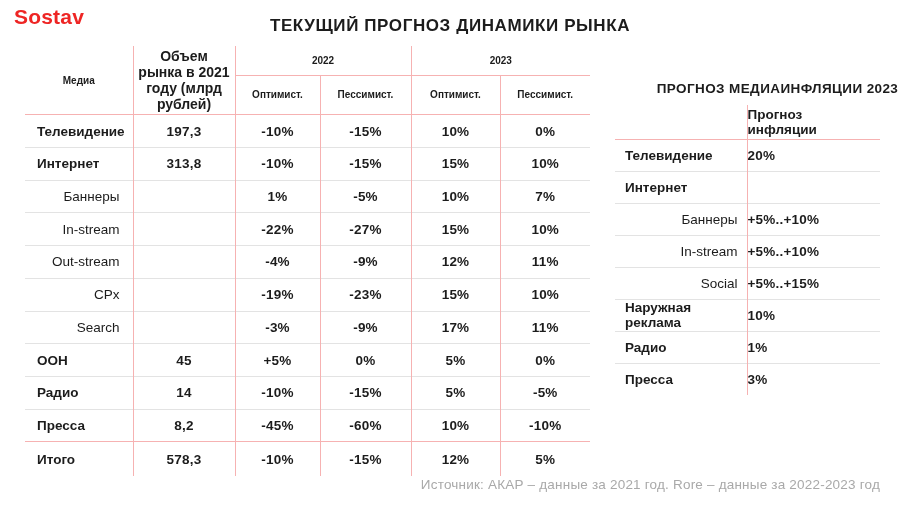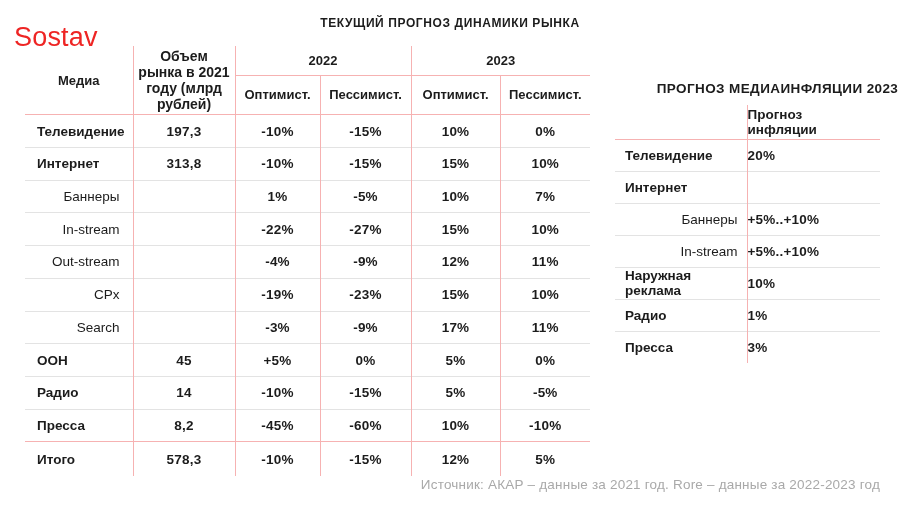--- a/index.html
+++ b/index.html
@@ -8,28 +8,28 @@
     --ink:#1c1c1c;
     --red:#ee2524;
     --muted:#a9a9a9;
   }
   *{box-sizing:border-box;}
   html,body{margin:0;padding:0;background:#ffffff;}
   .canvas{
     position:relative;width:900px;height:506px;background:#ffffff;overflow:hidden;
     font-family:"Liberation Sans","DejaVu Sans",sans-serif;color:var(--ink);
   }
-  .logo{position:absolute;left:14px;top:22px;font-size:27px;font-weight:400;color:var(--red);letter-spacing:0.2px;}
-  .main-title{position:absolute;left:0;right:0;top:16px;text-align:center;font-size:12px;font-weight:700;letter-spacing:0.6px;}
+  .logo{position:absolute;left:14px;top:5px;font-size:21px;font-weight:700;color:var(--red);letter-spacing:0.2px;}
+  .main-title{position:absolute;left:0;right:0;top:16px;text-align:center;font-size:17px;font-weight:700;letter-spacing:0.6px;}
 
   
   table{border-collapse:collapse;table-layout:fixed;}
   .main-table{position:absolute;left:25px;top:46px;width:565px;}
   .main-table th,.main-table td{padding:0;}
-  .main-table thead th{font-size:13px;font-weight:700;border-bottom:1px solid var(--pink);vertical-align:middle;text-align:center;}
+  .main-table thead th{font-size:10px;font-weight:700;border-bottom:1px solid var(--pink);vertical-align:middle;text-align:center;}
   .main-table .h1 th{height:27px;}
   .main-table .h2 th{height:37px;}
   .main-table .th-volume{font-size:14px;line-height:1.15;padding:2px 4px;}
   .vline{border-right:1px solid var(--pink);}
   .main-table tbody td{height:32.7px;border-top:1px solid var(--gray);font-size:13.5px;vertical-align:middle;}
   .main-table tbody tr:first-child td{border-top:none;}
   .main-table tbody tr.row-total td{border-top:1px solid var(--pink);height:34px;}
   .main-table td.media{padding-left:12px;font-weight:700;text-align:left;}
   .main-table tr.row-sub td.media{font-weight:400;text-align:right;padding-right:13px;padding-left:0;}
   .main-table td.num{text-align:center;font-weight:700;font-size:13.5px;letter-spacing:0.2px;}
@@ -195,20 +195,24 @@
           <td class="rt-value"></td>
         </tr>
         <tr class="row-sub">
           <td class="rt-media vline-r">Баннеры</td>
           <td class="rt-value">+5%..+10%</td>
         </tr>
         <tr class="row-sub">
           <td class="rt-media vline-r">In-stream</td>
           <td class="rt-value">+5%..+10%</td>
         </tr>
+        <tr class="row-sub">
+          <td class="rt-media vline-r">Social</td>
+          <td class="rt-value">+5%..+15%</td>
+        </tr>
         <tr class="row-main">
           <td class="rt-media vline-r">Наружная реклама</td>
           <td class="rt-value">10%</td>
         </tr>
         <tr class="row-main">
           <td class="rt-media vline-r">Радио</td>
           <td class="rt-value">1%</td>
         </tr>
         <tr class="row-main">
           <td class="rt-media vline-r">Пресса</td>

